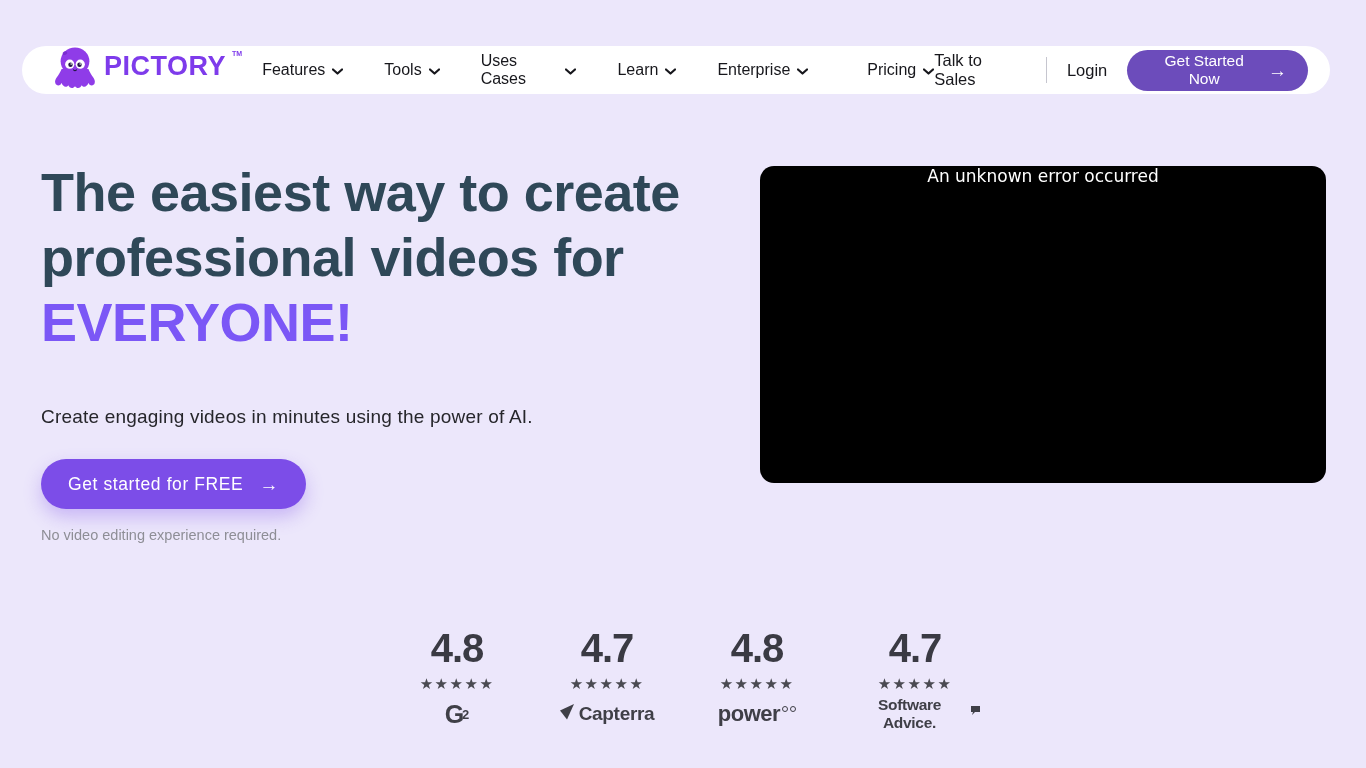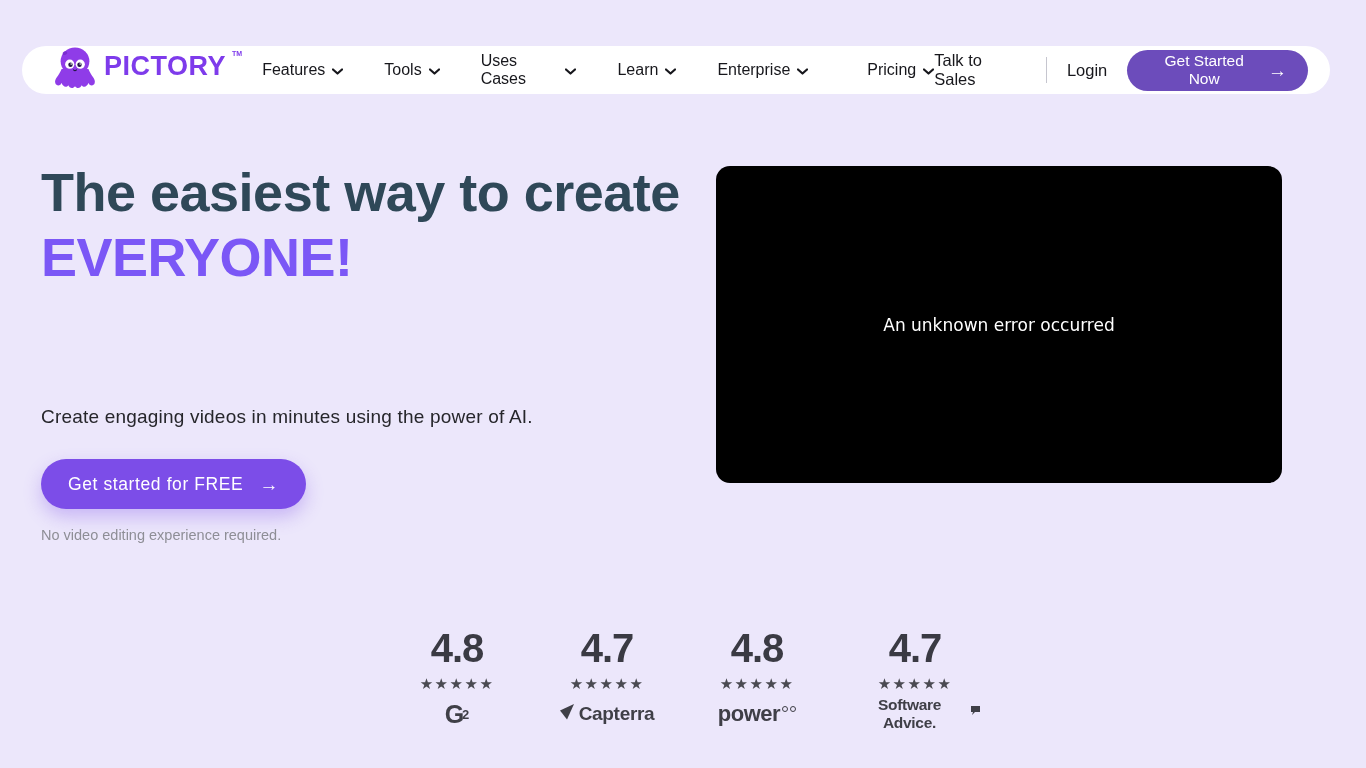--- a/index.html
+++ b/index.html
@@ -57,24 +57,24 @@
     box-shadow:0 8px 18px rgba(124,77,232,0.32);
   }
   .arrow { font-size:19px; line-height:1; }
   .hero-note {
     position:absolute; left:41px; top:527px;
     font-size:14.5px; color:#8E8E96;
   }
 
   
   .video-box {
-    position:absolute; left:716px; top:166px;
+    position:absolute; left:760px; top:166px;
     width:566px; height:317px;
     background:#000; border-radius:14px;
-    display:flex; align-items:center; justify-content:center;
+    display:flex; justify-content:center;
     cursor:pointer;
   }
   .video-error { color:#fff; font-size:17px; font-family:"DejaVu Sans",sans-serif; }
 
   
   .ratings {
     position:absolute; top:628px; left:7px; width:100%;
     display:flex; justify-content:center; gap:36px;
   }
   .rating-col { width:114px; text-align:center; }
@@ -170,20 +170,21 @@
     <span class="login">Login</span>
     <button class="hdr-cta">
       <span>Get Started Now</span>
       <span class="arrow">→</span>
     </button>
   </div>
 </div>
 
 <h1 class="hero-title">
   <span class="line">The easiest way to create</span>
+  <span class="line">professional videos for</span>
   <span class="highlight">EVERYONE!</span>
 </h1>
 
 <p class="hero-sub">Create engaging videos in minutes using the power of AI.</p>
 
 <button class="hero-cta">
   <span>Get started for FREE</span>
   <span class="arrow">→</span>
 </button>
 

